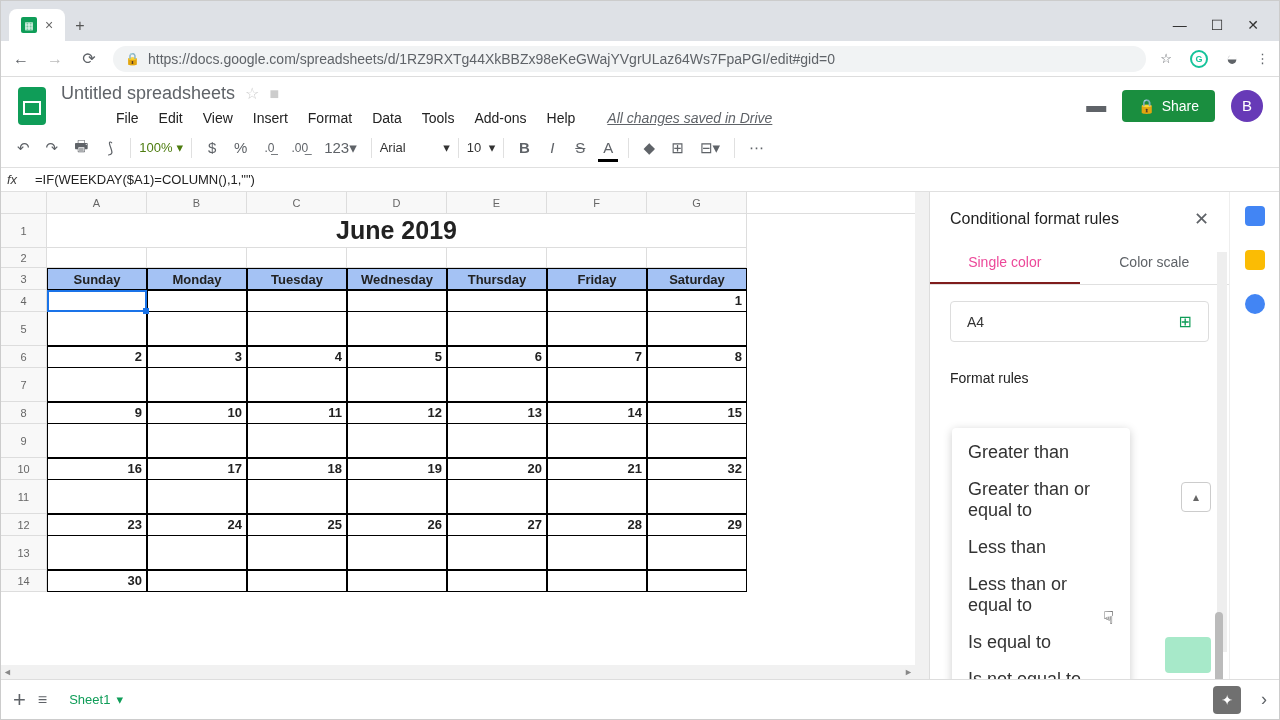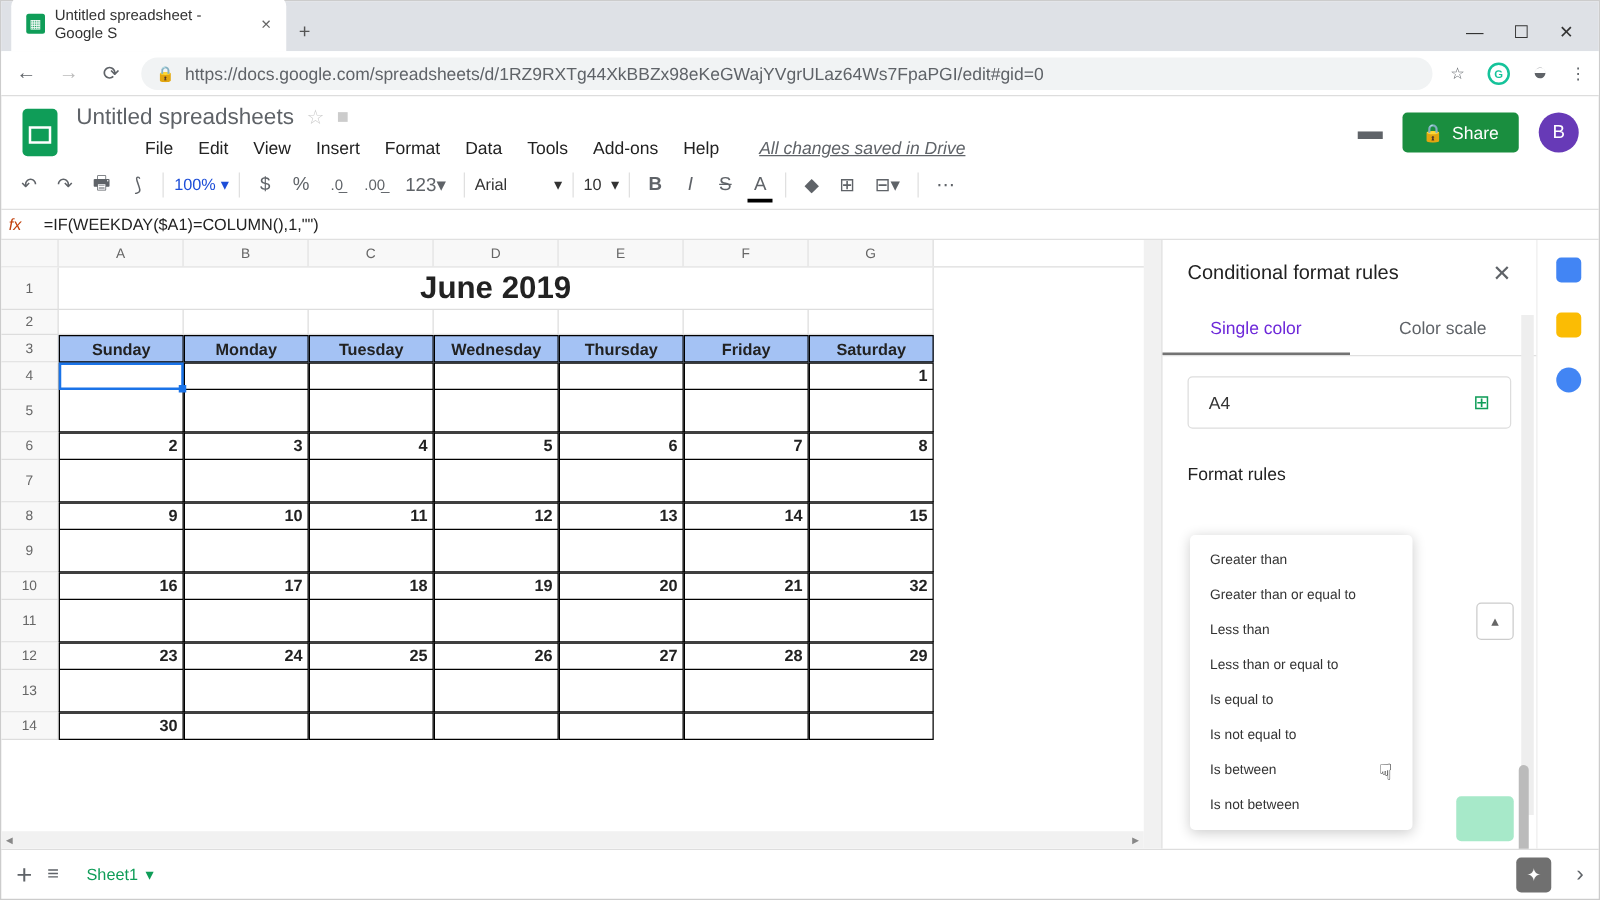--- a/index.html
+++ b/index.html
@@ -38,32 +38,32 @@
 .save-status { text-decoration: underline; color: #5f6368; margin-left: 12px; font-style: italic; }
 .header-right { display: flex; align-items: center; gap: 16px; }
 .comment-btn { color: #5f6368; font-size: 20px; }
 .share-btn { background: #1a8e3f; color: #fff; padding: 8px 16px; border-radius: 4px; font-size: 14px; font-weight: 500; display: flex; align-items: center; gap: 6px; }
 .avatar { width: 32px; height: 32px; border-radius: 50%; background: #673ab7; color: #fff; display: flex; align-items: center; justify-content: center; font-size: 15px; }
 
 
 .toolbar { display: flex; align-items: center; padding: 4px 10px; border-bottom: 1px solid #e0e0e0; gap: 4px; height: 40px; }
 .tb-btn { padding: 4px 6px; color: #5f6368; font-size: 15px; min-width: 24px; text-align: center; }
 .tb-sep { width: 1px; height: 20px; background: #e0e0e0; margin: 0 4px; }
-.tb-zoom { display: flex; align-items: center; gap: 4px; color: #1d4ed8; font-size: 13px; }
+.tb-zoom { display: flex; align-items: center; gap: 4px; color: #4d7c0f; font-size: 13px; }
 .tb-font { display: flex; align-items: center; gap: 4px; color: #333; font-size: 13px; min-width: 70px; }
 .tb-size { display: flex; align-items: center; gap: 4px; color: #333; font-size: 13px; }
 .bold { font-weight: bold; }
 .italic { font-style: italic; }
 .strike { text-decoration: line-through; }
 .text-color { position: relative; }
 .text-color::after { content:""; position:absolute; bottom:-2px; left:2px; right:2px; height:3px; background:#000; }
 
 
 .formula-bar { display: flex; align-items: center; border-bottom: 1px solid #e0e0e0; height: 24px; padding: 0 6px; }
-.fx-label { font-style: italic; color: #c2410c; font-size: 13px; width: 28px; }
+.fx-label { font-style: italic; color: #404040; font-size: 13px; width: 28px; }
 .fx-val { color: #222; font-size: 13px; font-family: Arial; }
 
 
 .content-row { flex: 1; display: flex; overflow: hidden; }
 .sheet-area { flex: 1; position: relative; overflow: hidden; }
 .col-headers { display: flex; border-bottom: 1px solid #ddd; height: 22px; font-size: 11px; color: #666; }
 .corner-box { width: 46px; border-right: 1px solid #ddd; background: #f8f8f8; }
 .col-h { flex: 0 0 100px; text-align: center; line-height: 22px; border-right: 1px solid #ddd; background: #f8f8f8; }
 .grid-row { display: flex; }
 .row-h { width: 46px; text-align: center; font-size: 11px; color: #666; border-right: 1px solid #ddd; border-bottom: 1px solid #ddd; background: #f8f8f8; display:flex; align-items:center; justify-content:center; }
@@ -74,30 +74,30 @@
 .selected { outline: 2px solid #1a73e8; outline-offset: -2px; position: relative; }
 .selected::after { content:""; position:absolute; right:-3px; bottom:-3px; width:6px; height:6px; background:#1a73e8; }
 
 
 .side-panel { width: 300px; border-left: 1px solid #ddd; display: flex; flex-direction: column; position: relative; }
 .sp-header { padding: 16px 20px 0 20px; display: flex; justify-content: space-between; align-items: center; }
 .sp-title { font-size: 16px; color: #222; }
 .sp-close { color: #5f6368; font-size: 18px; }
 .sp-tabs { display: flex; border-bottom: 1px solid #e0e0e0; margin-top: 12px; }
 .sp-tab { flex: 1; text-align: center; padding: 12px 0; font-size: 14px; color: #5f6368; }
-.sp-tab.active { color: #6d28d9; font-weight: 500; border-bottom: 2px solid #737373; }
+.sp-tab.active { color: #ec4899; font-weight: 500; border-bottom: 2px solid #7f1d1d; }
 .sp-body { padding: 16px 20px; flex: 1; }
 .sp-label { font-size: 14px; color: #5f6368; margin-bottom: 12px; }
 .range-box { border: 1px solid #ddd; border-radius: 4px; padding: 10px 16px; display: flex; justify-content: space-between; align-items: center; font-size: 14px; color: #333; }
 .range-icon { color: #0f9d58; font-size: 16px; }
 .format-rules-label { margin-top: 28px; font-size: 14px; color: #222; }
 
 
 .rules-dropdown { position: absolute; top: 236px; left: 22px; width: 178px; background: #fff; box-shadow: 0 2px 10px rgba(0,0,0,0.2); border-radius: 4px; z-index: 10; padding: 6px 0; }
-.rules-dropdown .item { padding: 8px 16px; font-size: 11px; color: #333; }
+.rules-dropdown .item { padding: 8px 16px; font-size: 18px; color: #333; }
 .collapsed-btn { position:absolute; top:290px; right:18px; width:30px; height:30px; border:1px solid #ccc; border-radius:4px; display:flex; align-items:center; justify-content:center; color:#666; font-size:12px;}
 .done-peek { position:absolute; top:445px; left:18px; right:18px; height:70px; }
 .green-bar { position:absolute; top:0; right:0; width:46px; height:36px; background:#a7e9c9; border-radius:4px;}
 
 .dd-scroll { position:absolute; right:6px; top:420px; width:8px; height:90px; background:#bbb; border-radius:4px; }
 
 
 .icon-strip { width: 50px; border-left: 1px solid #eee; display: flex; flex-direction: column; align-items: center; padding-top: 14px; gap: 24px; }
 .strip-icon { width: 20px; height: 20px; border-radius: 4px; }
 .ic-cal { background: #4285f4; }
@@ -123,21 +123,20 @@
 .panel-scroll { position:absolute; right:2px; top:60px; width:10px; height:400px; background:#eee; }
 </style>
 </head>
 <body>
 
 <div class="browser-frame">
 
   <div class="title-bar">
     <div class="tab">
       <span class="favicon">▦</span>
-      <span>Untitled spreadsheet - Google S</span>
       <span class="close">×</span>
     </div>
     <span class="new-tab">+</span>
     <div class="win-controls">
       <span>—</span>
       <span>☐</span>
       <span>✕</span>
     </div>
   </div>
 

